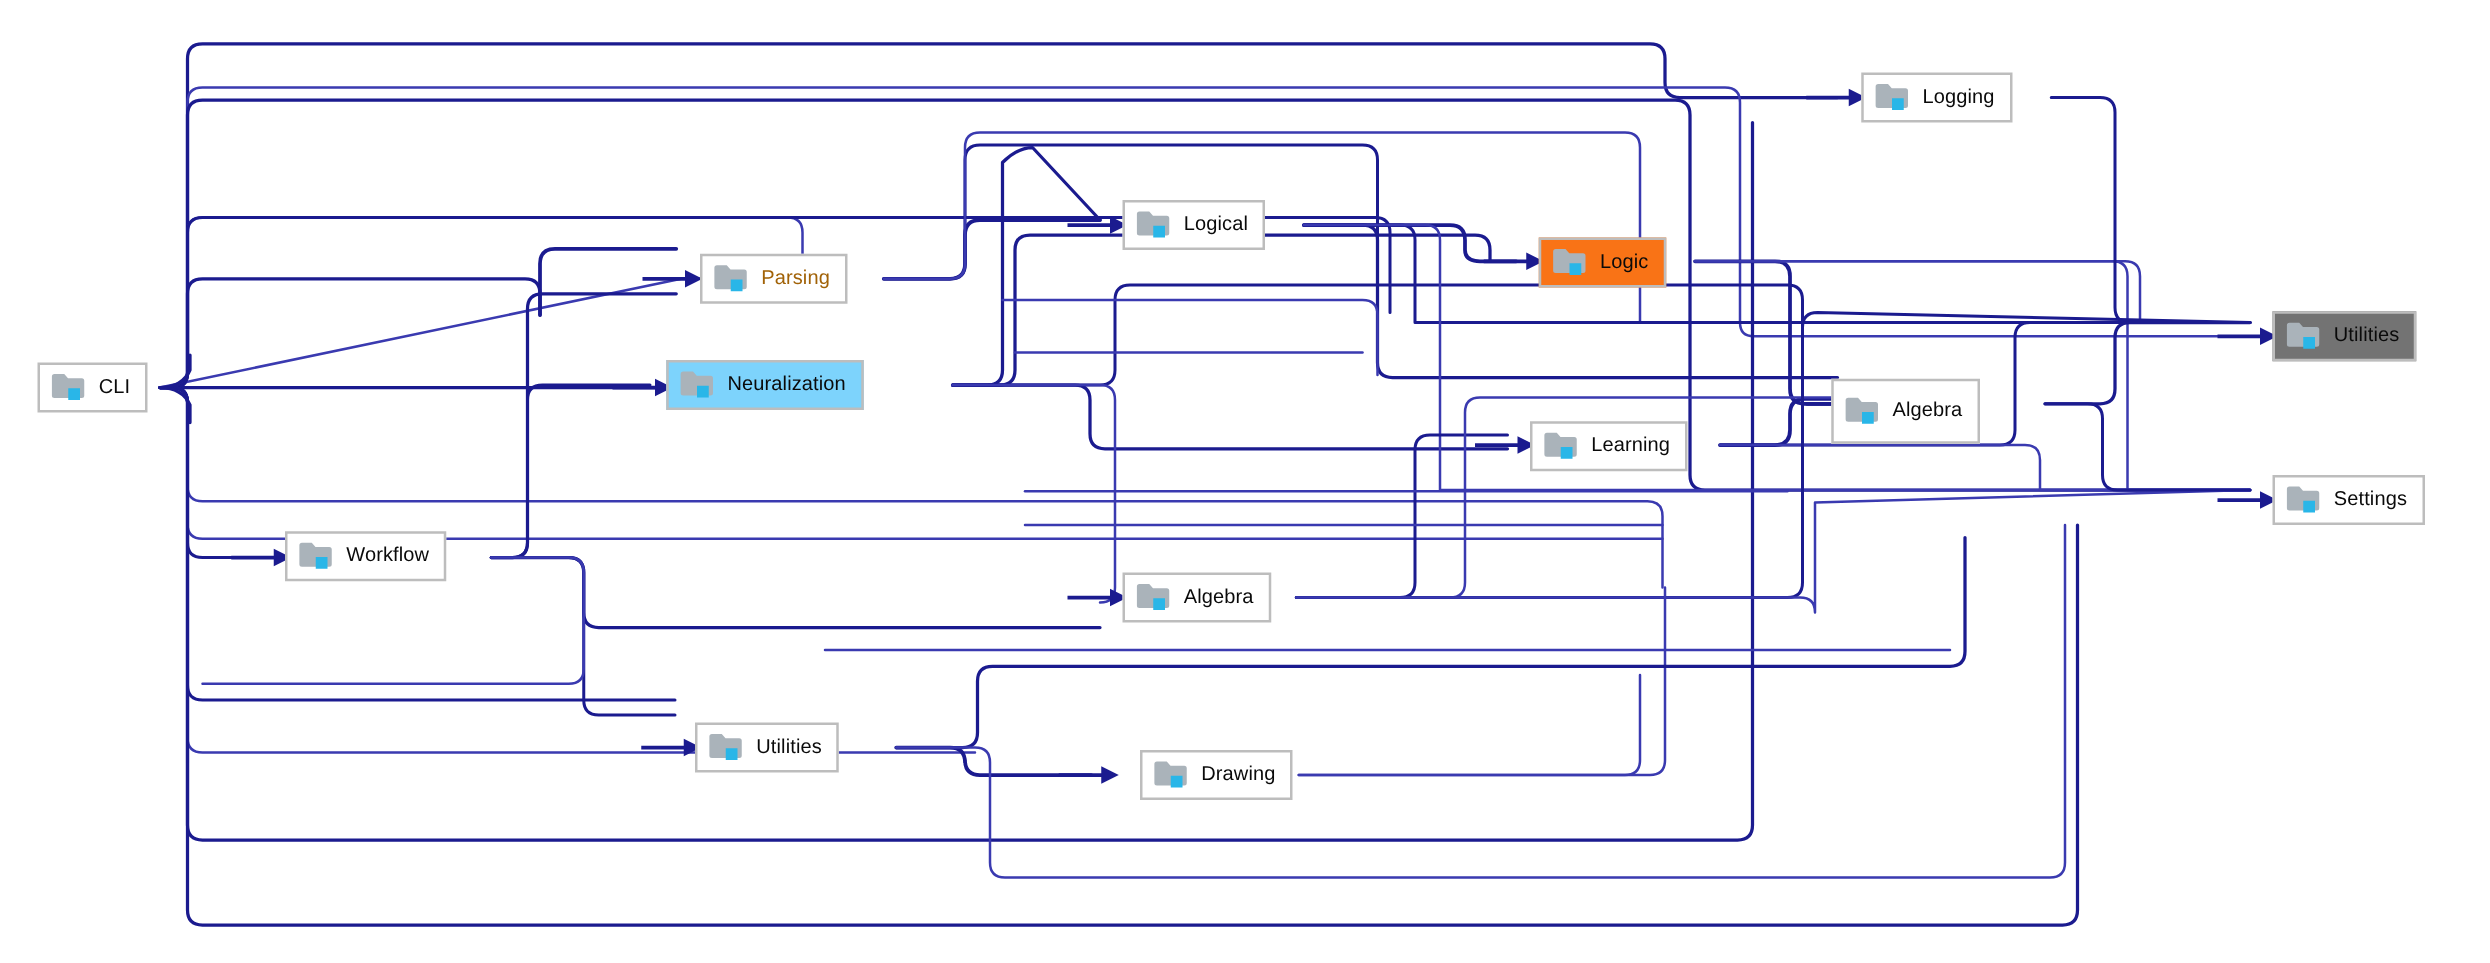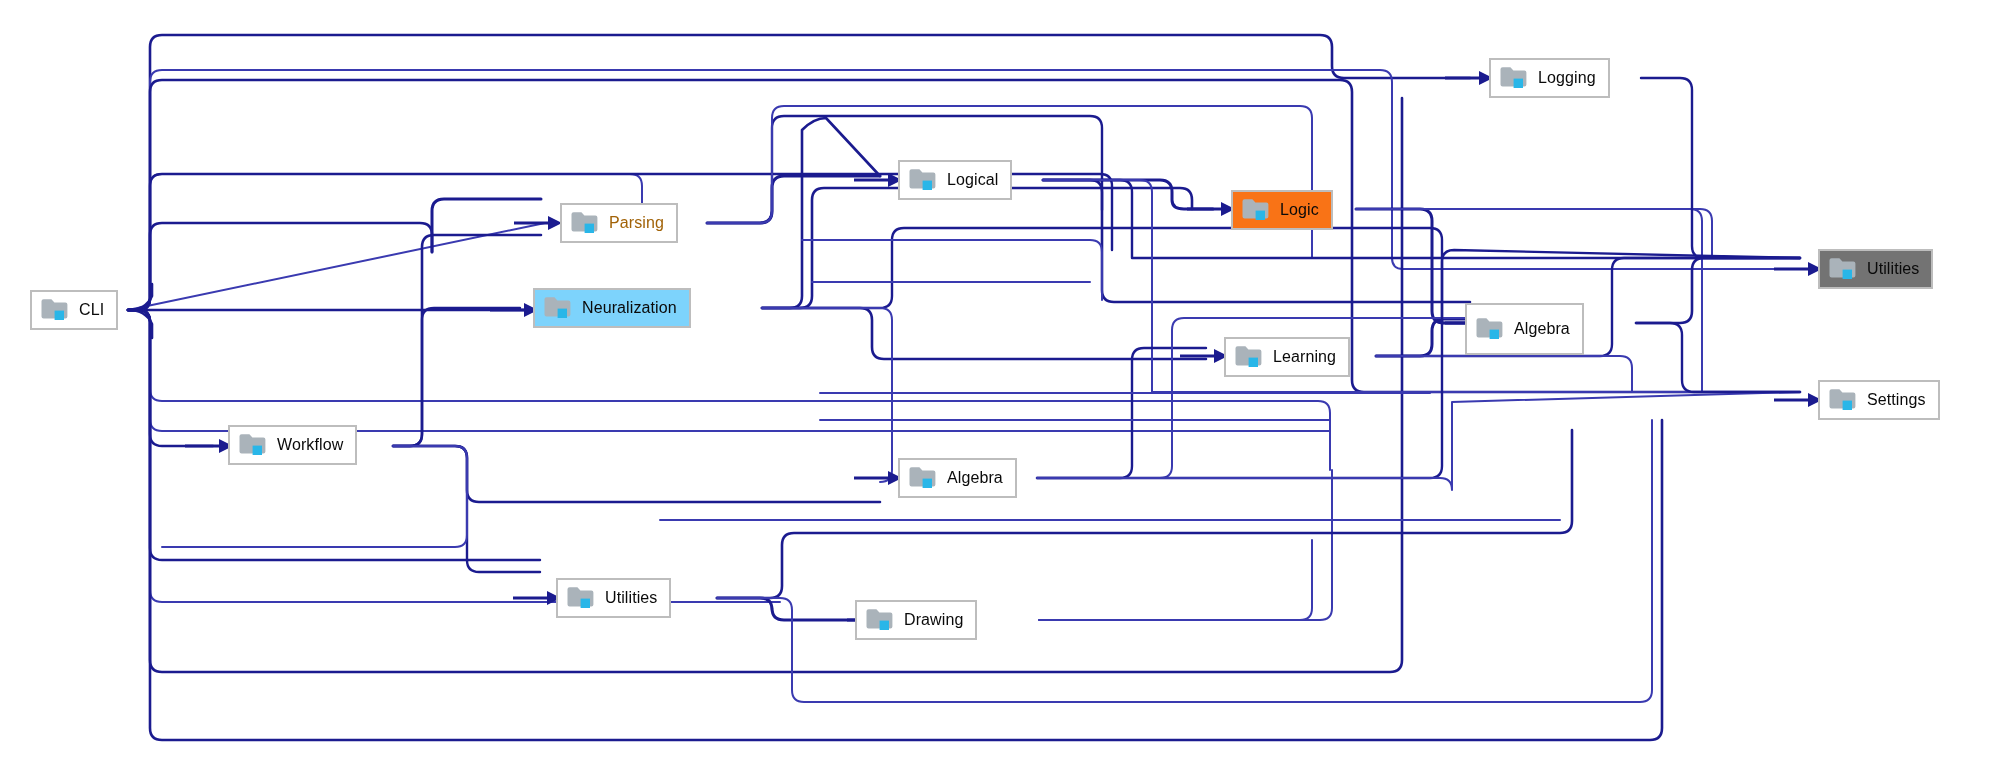--- a/index.html
+++ b/index.html
@@ -184,21 +184,21 @@
   </div>
 
   <div class="node" style="left: 898px; top: 458px; height: 40px; border-color: rgb(189, 189, 189); background: rgb(255, 255, 255);">
     <svg class="folder-icon" viewBox="0 0 30 24">
       <path d="M0.5 3.2 Q0.5 1.2 2.6 1.2 L10.4 1.2 L13.4 4.6 L24.4 4.6 Q26.4 4.6 26.4 6.6 L26.4 18.4 Q26.4 20.4 24.4 20.4 L2.6 20.4 Q0.5 20.4 0.5 18.4 Z" fill="#aab3ba"></path>
       <rect x="13.6" y="12.6" width="9.4" height="9.4" fill="#29b6e8"></rect>
     </svg>
     <span class="label" style="color: rgb(10, 10, 10);">Algebra</span>
   </div>
 
-  <div class="node" style="left: 855px; top: 600px; height: 40px; border-color: rgb(189, 189, 189); background: rgb(255, 255, 255); justify-content: flex-end;">
+  <div class="node" style="left: 912px; top: 600px; height: 40px; border-color: rgb(189, 189, 189); background: rgb(255, 255, 255); justify-content: flex-end;">
     <svg class="folder-icon" viewBox="0 0 30 24">
       <path d="M0.5 3.2 Q0.5 1.2 2.6 1.2 L10.4 1.2 L13.4 4.6 L24.4 4.6 Q26.4 4.6 26.4 6.6 L26.4 18.4 Q26.4 20.4 24.4 20.4 L2.6 20.4 Q0.5 20.4 0.5 18.4 Z" fill="#aab3ba"></path>
       <rect x="13.6" y="12.6" width="9.4" height="9.4" fill="#29b6e8"></rect>
     </svg>
     <span class="label" style="color: rgb(10, 10, 10);">Drawing</span>
   </div>
 
   <div class="node" style="left: 1231px; top: 190px; height: 40px; border-color: rgb(189, 189, 189); background: #f97316;">
     <svg class="folder-icon" viewBox="0 0 30 24">
       <path d="M0.5 3.2 Q0.5 1.2 2.6 1.2 L10.4 1.2 L13.4 4.6 L24.4 4.6 Q26.4 4.6 26.4 6.6 L26.4 18.4 Q26.4 20.4 24.4 20.4 L2.6 20.4 Q0.5 20.4 0.5 18.4 Z" fill="#aab3ba"></path>

